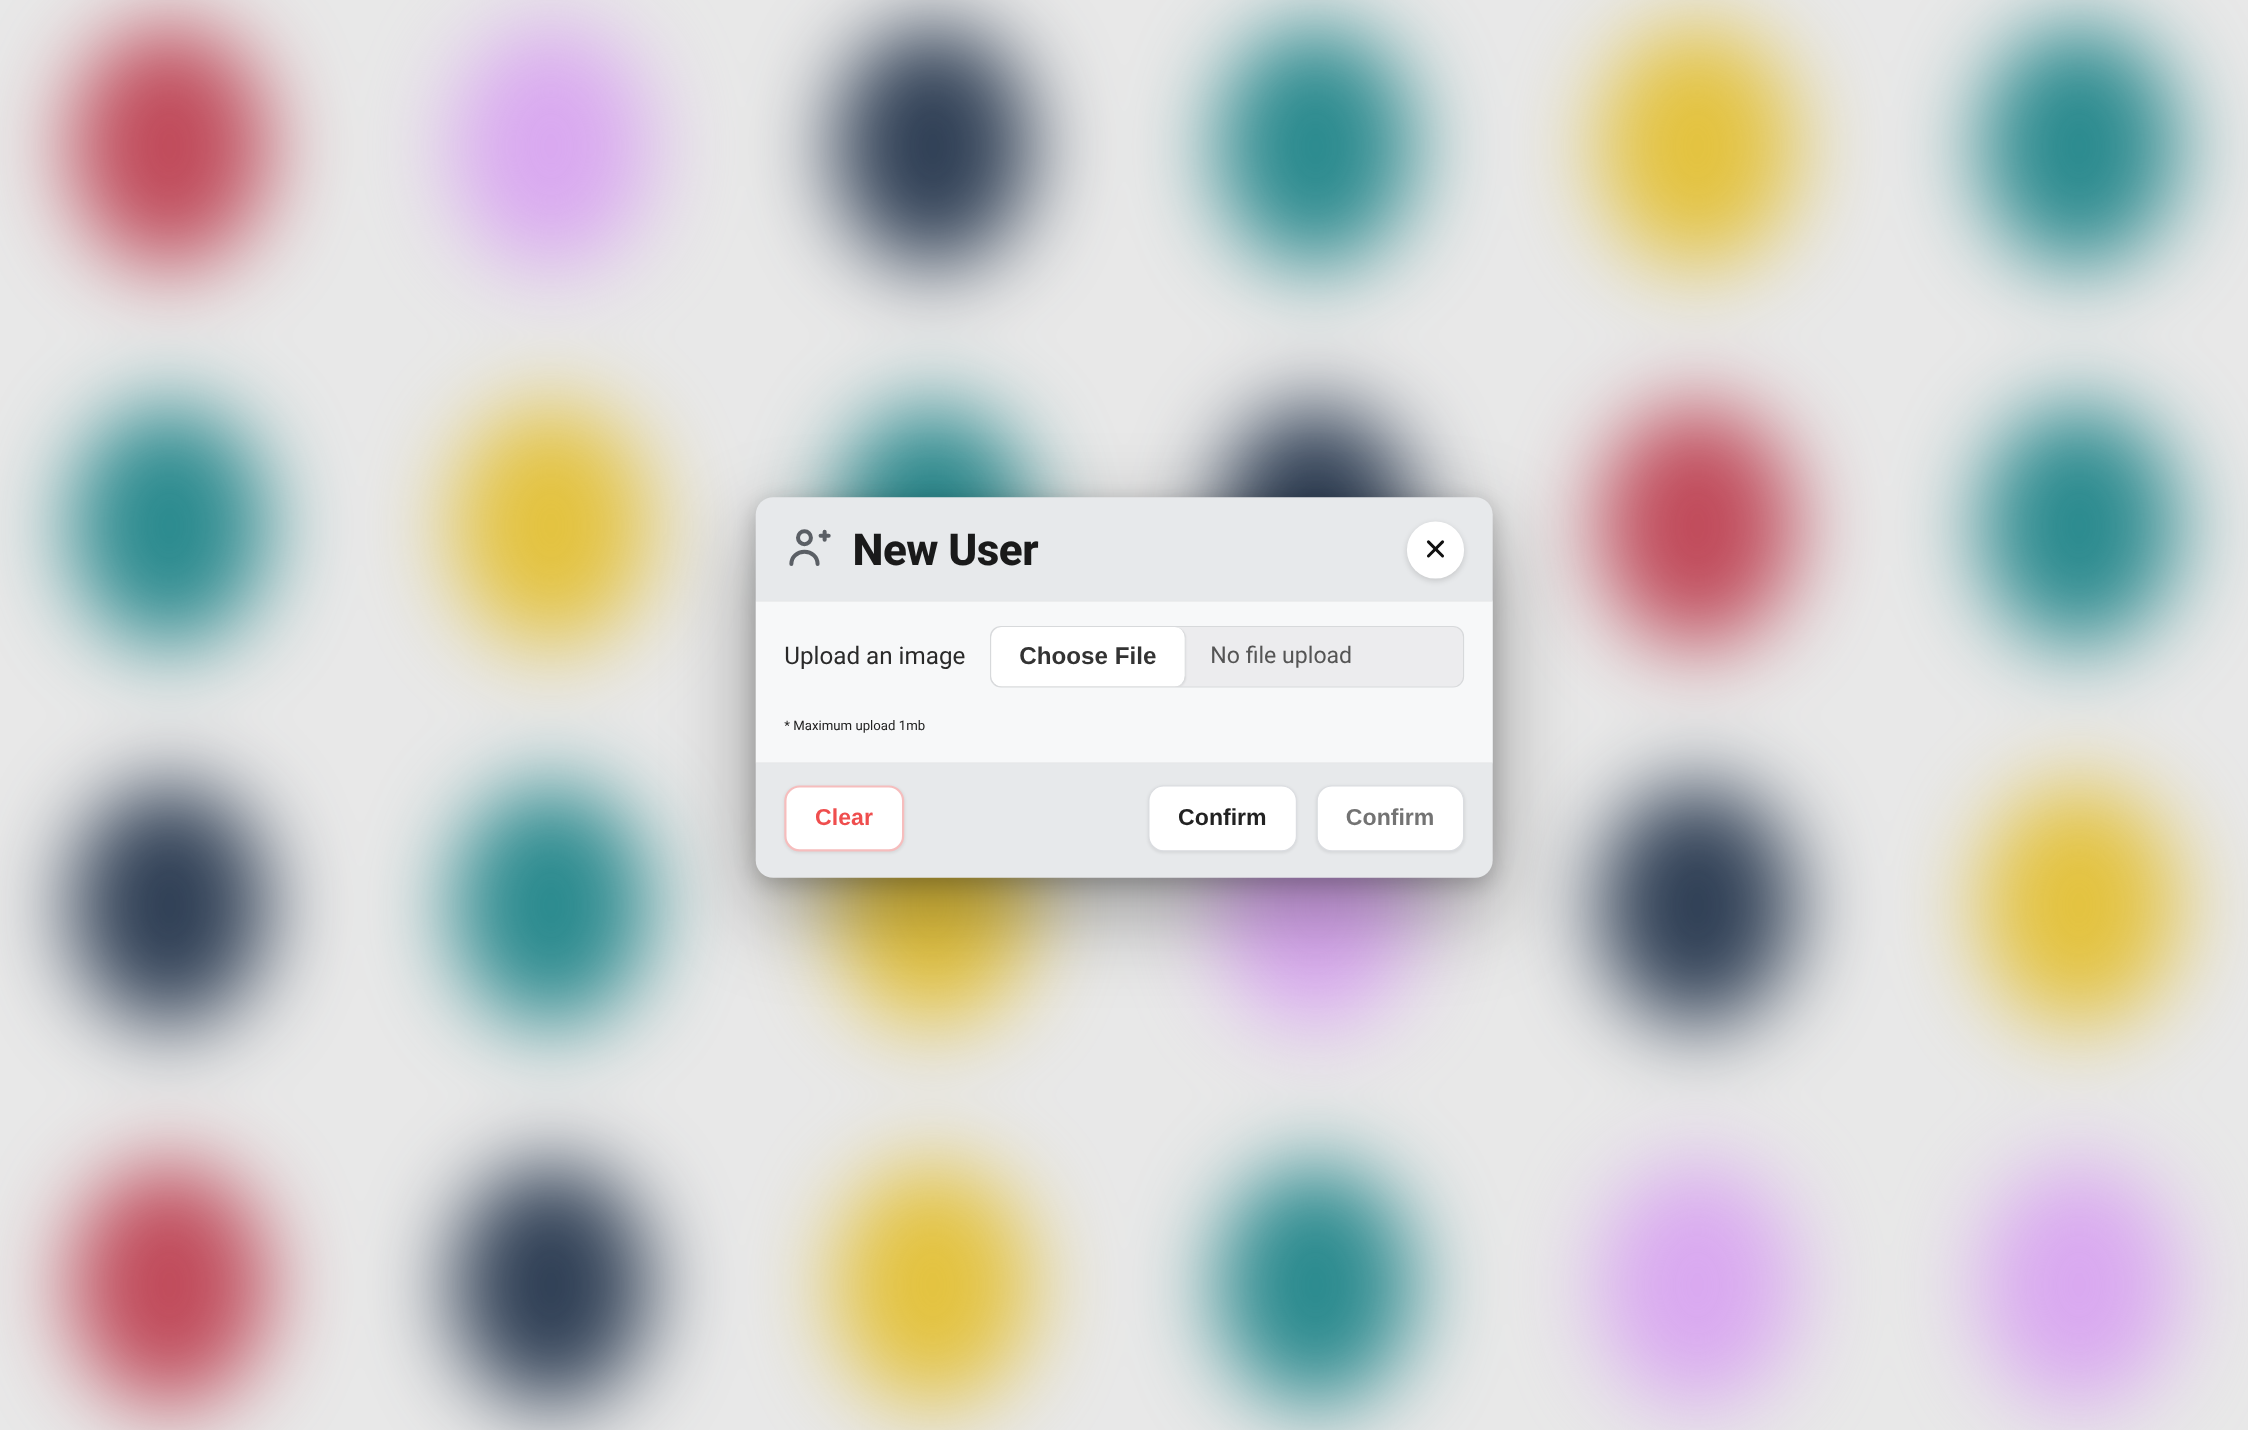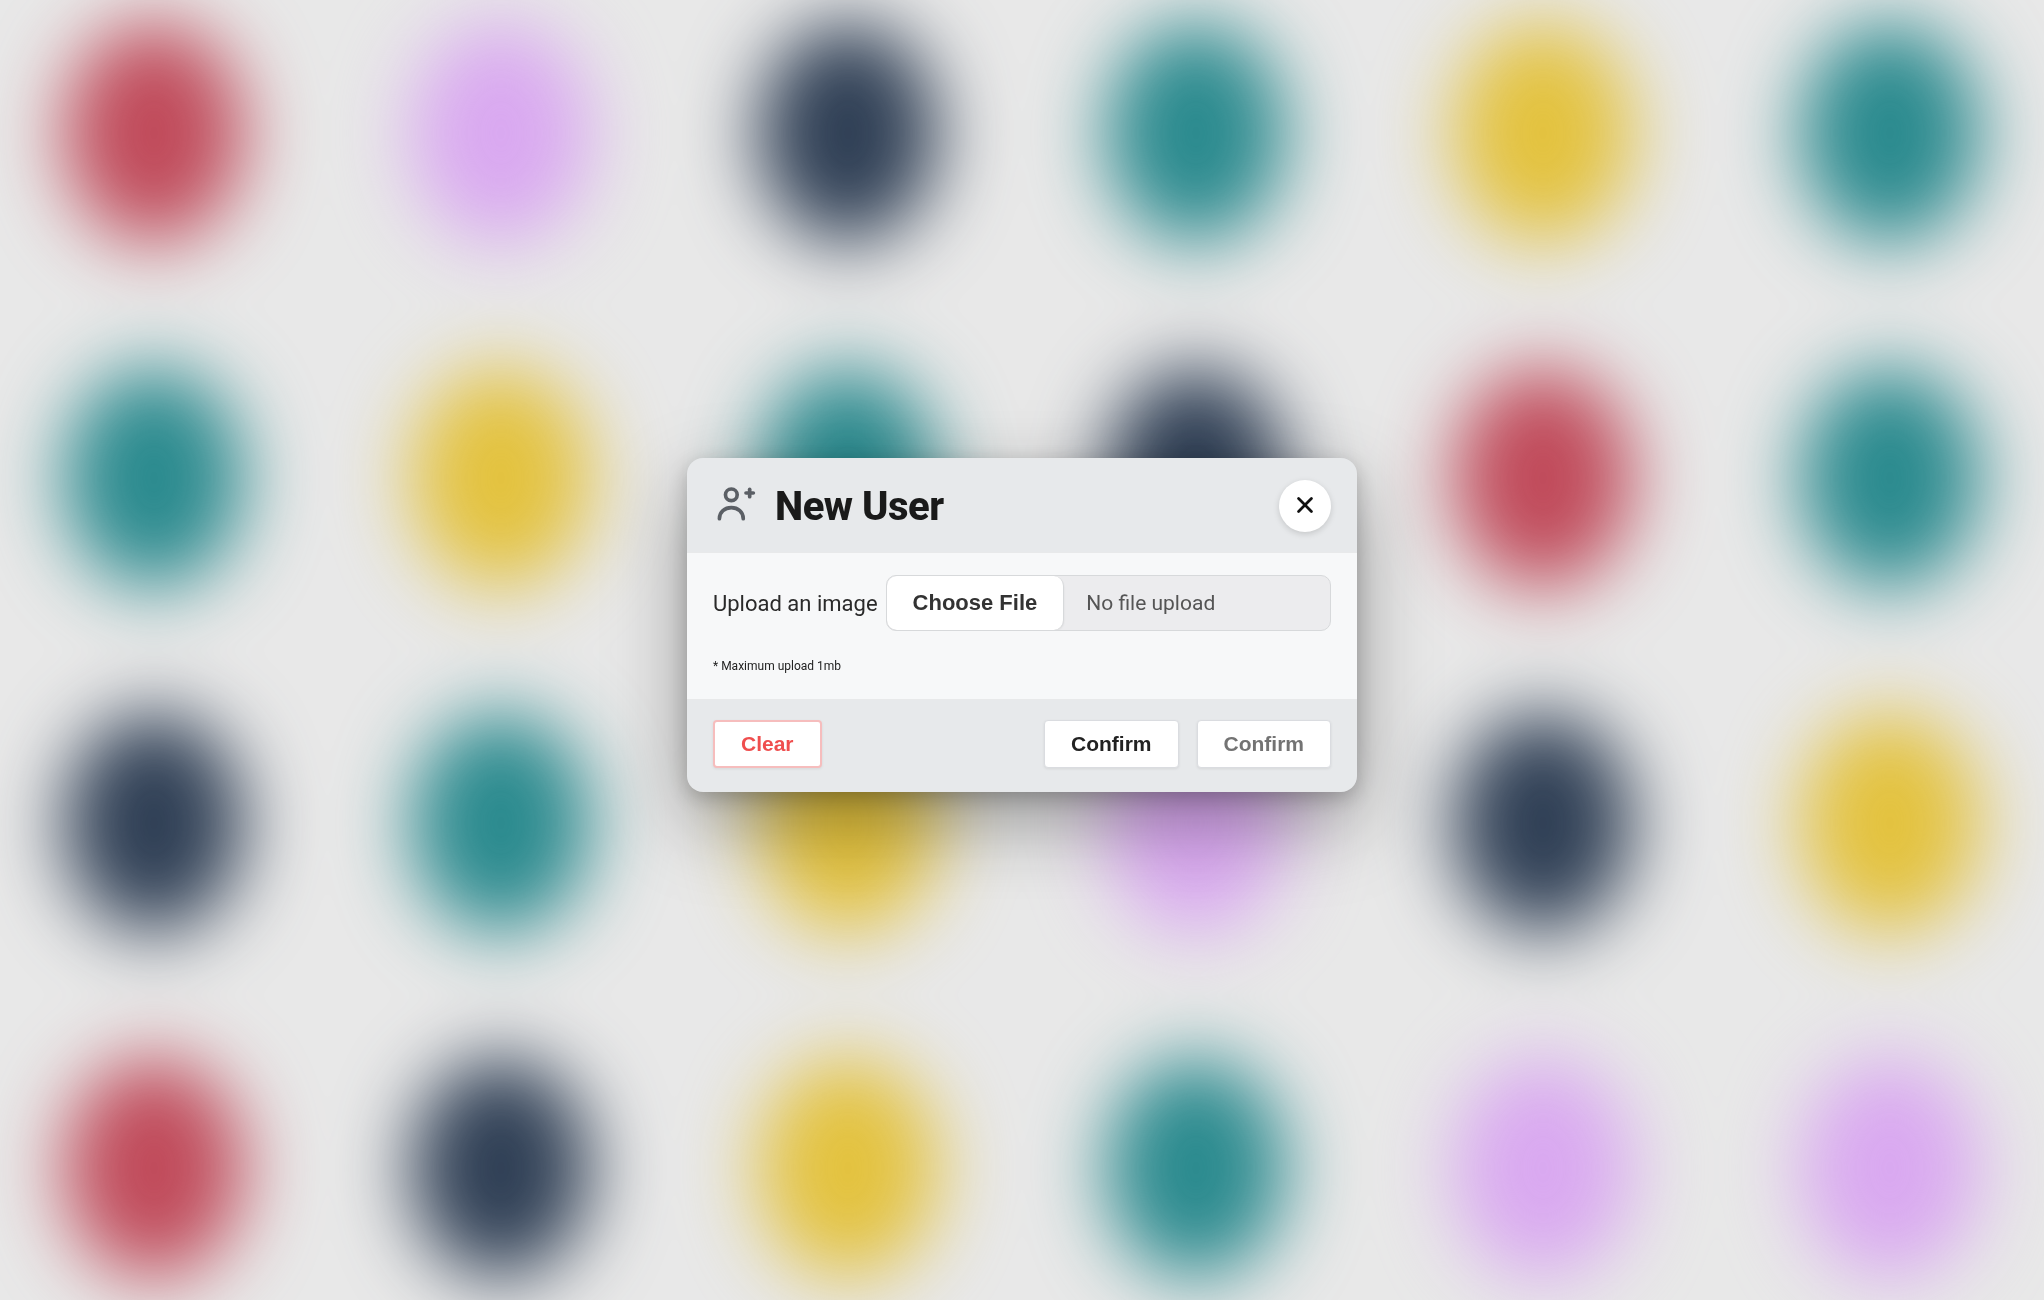--- a/index.html
+++ b/index.html
@@ -94,21 +94,21 @@
 
   .dialog-body {
     background: #f7f8f9;
     padding: 22px 26px 8px 26px;
     border-top: 1px solid rgba(0,0,0,0.06);
     border-bottom: 1px solid rgba(0,0,0,0.06);
   }
   .upload-row {
     display: flex;
     align-items: center;
-    gap: 8px;
+    gap: 22px;
   }
   .upload-label {
     font-size: 22px;
     color: #2a2a2a;
     white-space: nowrap;
   }
   .file-control {
     flex: 1;
     display: flex;
     align-items: stretch;
@@ -146,23 +146,23 @@
   }
 
   .dialog-footer {
     display: flex;
     align-items: center;
     padding: 20px 26px 24px 26px;
     gap: 18px;
   }
   .dialog-footer .spacer { flex: 1; }
   .btn {
-    height: 48px;
+    height: 60px;
     padding: 0 26px;
-    border-radius: 4px;
+    border-radius: 14px;
     background: #fff;
     border: 1px solid #dadce0;
     font-size: 21px;
     font-weight: 700;
     cursor: pointer;
     box-shadow: 0 1px 3px rgba(0,0,0,0.08);
   }
   .btn.clear {
     color: #ef4e4e;
     border: 2px solid #f6bdbd;

